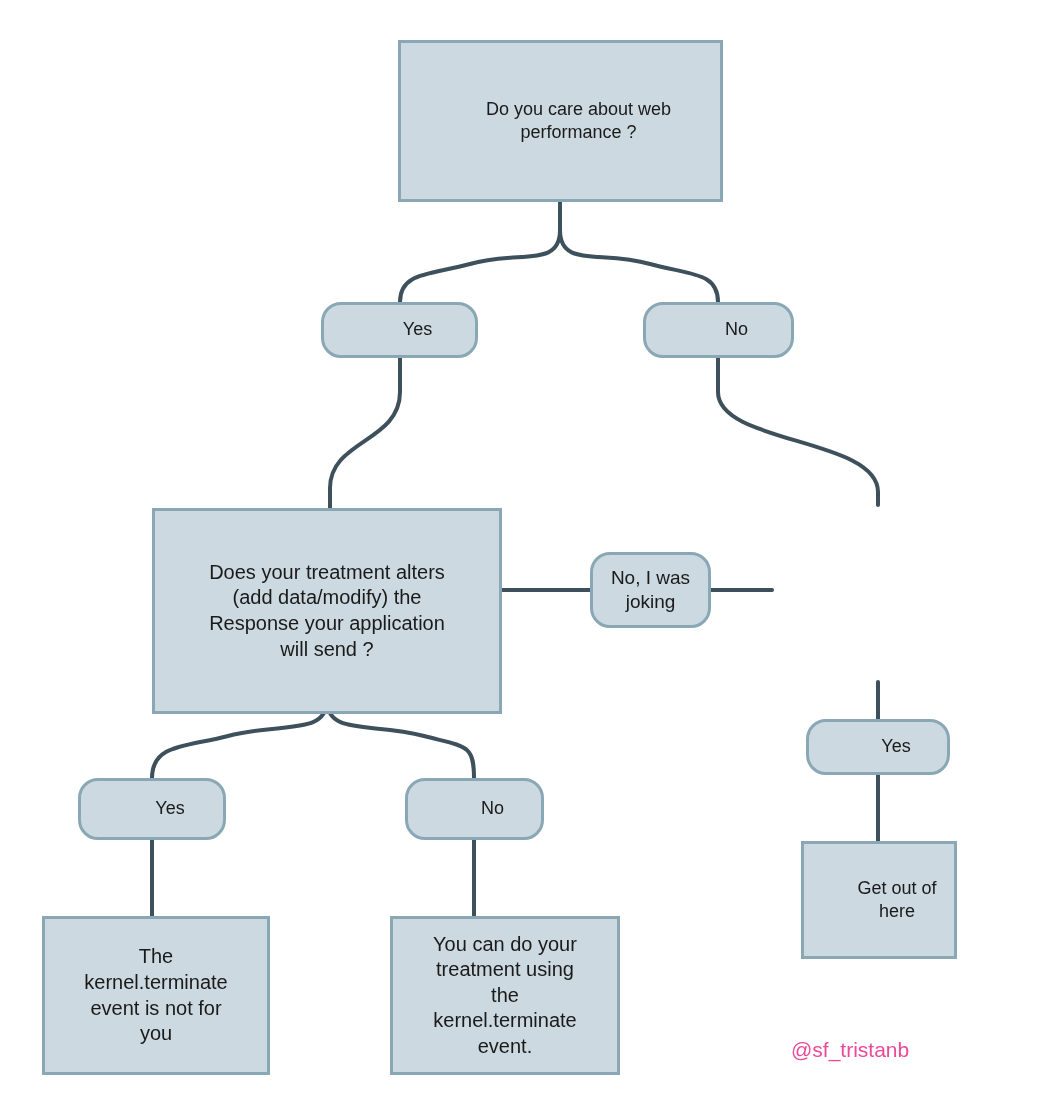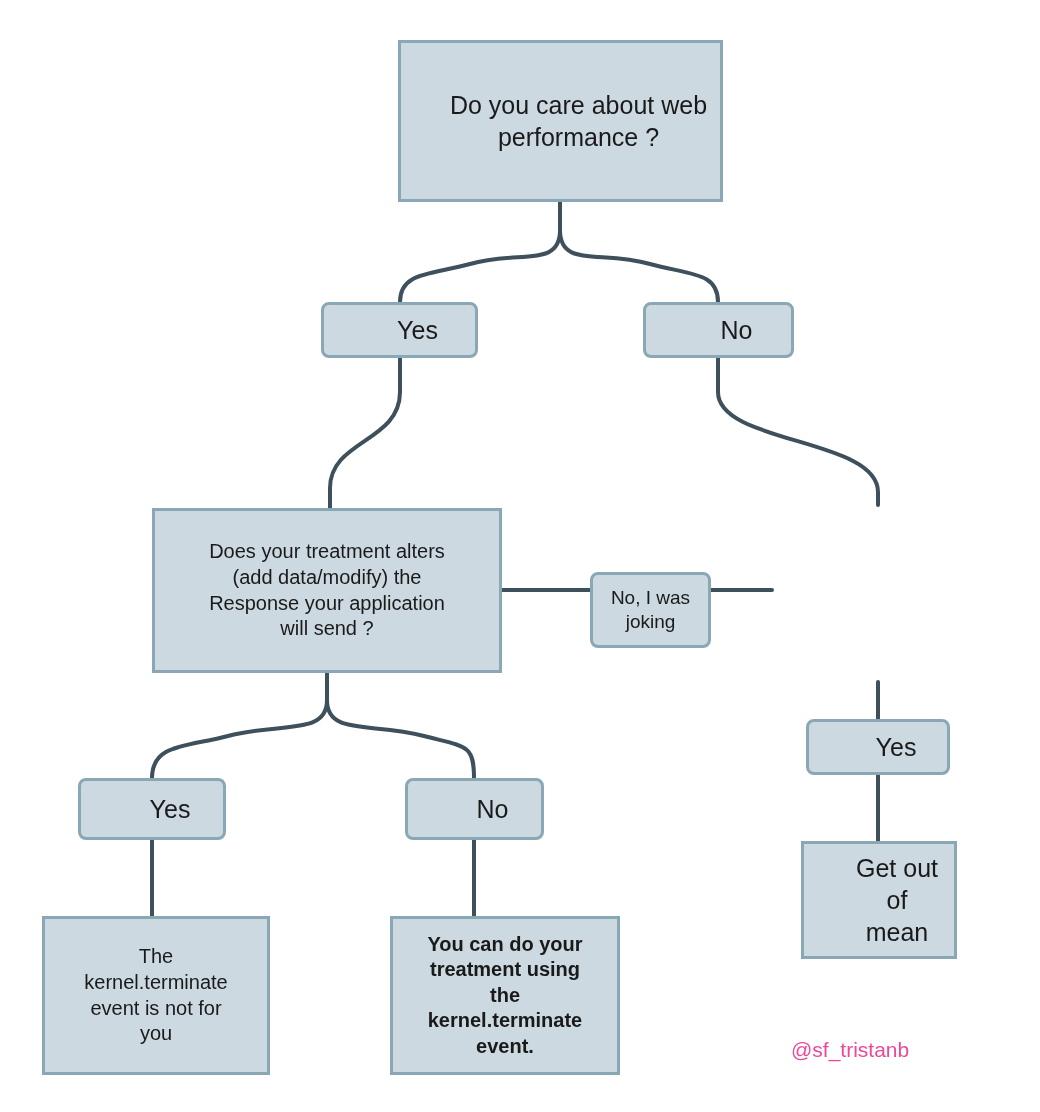--- a/index.html
+++ b/index.html
@@ -32,30 +32,30 @@
     background: #ccd9e0;
     border: 3px solid #8aa7b5;
     display: flex;
     align-items: center;
     justify-content: center;
     text-align: center;
     color: #1a1a1a;
     z-index: 2;
   }
   .node.rounded {
-    border-radius: 8px;
+    border-radius: 20px;
   }
   .node-label {
     display: block;
     width: 100%;
     padding: 0 6px;
     white-space: pre-line;
     line-height: 1.28;
   }
-  .fs-21 { font-size: 25px; padding-left: 36px; }
+  .fs-21 { font-size: 18px; padding-left: 36px; }
   .fs-20 { font-size: 20px; }
   .fs-19 { font-size: 19px; }
   .signature {
     position: absolute;
     color: #ec4899;
     font-size: 21px;
     white-space: nowrap;
     z-index: 2;
   }
 </style>
@@ -96,28 +96,28 @@
   </div>
 
   <div class="node rounded fs-21" style="left:321px; top:302px; width:157px; height:56px;">
     <span class="node-label">Yes</span>
   </div>
 
   <div class="node rounded fs-21" style="left:643px; top:302px; width:151px; height:56px;">
     <span class="node-label">No</span>
   </div>
 
-  <div class="node fs-20" style="left:152px; top:508px; width:350px; height:165px;">
+  <div class="node fs-20" style="left:152px; top:508px; width:350px; height:206px;">
     <span class="node-label">Does your treatment alters
 (add data/modify) the
 Response your application
 will send ?</span>
   </div>
 
-  <div class="node rounded fs-19" style="left:590px; top:552px; width:121px; height:76px;margin-top:20px;">
+  <div class="node rounded fs-19" style="left:590px; top:552px; width:121px; height:76px;">
     <span class="node-label">No, I was
 joking</span>
   </div>
 
 
   <div class="node rounded fs-21" style="left:78px; top:778px; width:148px; height:62px;">
     <span class="node-label">Yes</span>
   </div>
 
   <div class="node rounded fs-21" style="left:405px; top:778px; width:139px; height:62px;">
@@ -128,28 +128,28 @@
     <span class="node-label">Yes</span>
   </div>
 
   <div class="node fs-20" style="left:42px; top:916px; width:228px; height:159px;">
     <span class="node-label">The
 kernel.terminate
 event is not for
 you</span>
   </div>
 
-  <div class="node fs-20" style="left:390px; top:916px; width:230px; height:159px;font-weight:bold;">
+  <div class="node fs-20" style="left:390px; top:916px; width:230px; height:159px;">
     <span class="node-label">You can do your
 treatment using
 the
 kernel.terminate
 event.</span>
   </div>
 
   <div class="node fs-21" style="left:801px; top:841px; width:156px; height:118px;">
     <span class="node-label">Get out of
-mean</span>
+here</span>
   </div>
 
   <div class="signature" style="left:791px; top:1038px;">@sf_tristanb</div>
 
 </div>
 
 </body></html>

